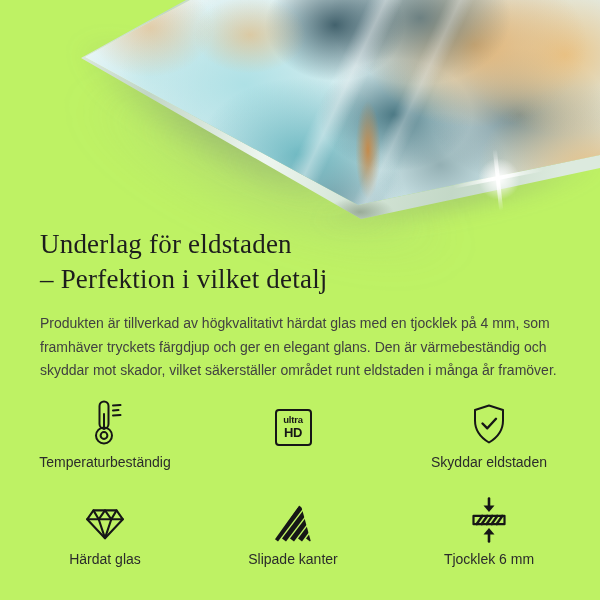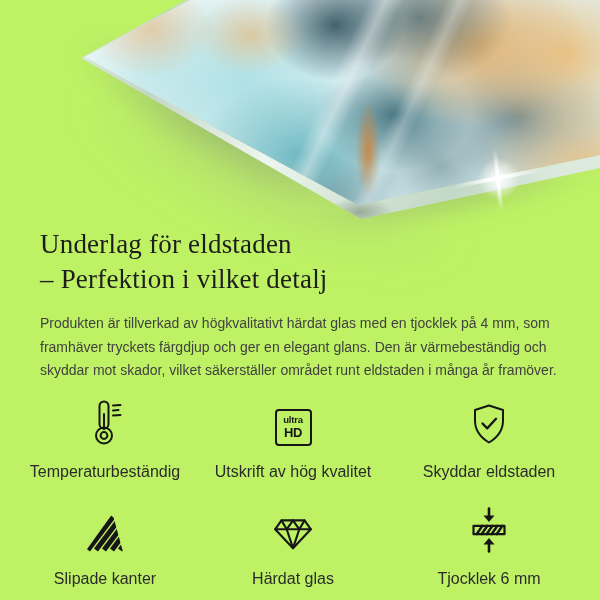--- a/index.html
+++ b/index.html
@@ -82,21 +82,21 @@
     font-size:14px;line-height:23.5px;color:#414141;
   }
 
   
   .features{
     position:absolute;left:20px;top:396px;width:562px;
     display:grid;grid-template-columns:170px 206px 186px;row-gap:24px;
   }
   .feature{display:flex;flex-direction:column;align-items:center;}
   .icon-box{height:50px;display:flex;align-items:flex-end;justify-content:center;}
-  .feature-label{margin-top:19px;font-size:16px;line-height:14px;color:#2b2b2b;text-align:center;}
+  .feature-label{margin-top:9px;font-size:14px;line-height:14px;color:#2b2b2b;text-align:center;}
 
   .uhd{width:37px;height:37px;border:2.5px solid #161616;border-radius:4px;box-sizing:border-box;
     display:flex;flex-direction:column;align-items:center;justify-content:center;color:#161616;}
   .uhd-top{font-size:9.5px;line-height:9.5px;font-weight:700;letter-spacing:-0.2px;}
   .uhd-bottom{font-size:13px;line-height:15.5px;font-weight:700;letter-spacing:-0.5px;}
 
   svg.ic{display:block;}
   .stroke{fill:none;stroke:#161616;stroke-width:2;stroke-linecap:round;stroke-linejoin:round;}
   .fillb{fill:#161616;stroke:none;}
 </style>
@@ -142,31 +142,42 @@
       <div class="feature-label">Temperaturbeständig</div>
     </div>
 
     <div class="feature">
       <div class="icon-box">
         <div class="uhd">
           <span class="uhd-top">ultra</span>
           <span class="uhd-bottom">HD</span>
         </div>
       </div>
-      <div class="feature-label">Utskrift av hög kvalitet</div>
     </div>
 
     <div class="feature">
       <div class="icon-box">
         <svg class="ic" width="40" height="43" viewBox="0 0 40 43">
           <path class="stroke" d="M20 2.5 L34 7 V17.5 C34 28 28 34.8 20 39.5 C12 34.8 6 28 6 17.5 V7 Z"></path>
           <path class="stroke" style="stroke-width:2.4" d="M13.5 20.5 L18.3 25.3 L27 15.8"></path>
         </svg>
       </div>
       <div class="feature-label">Skyddar eldstaden</div>
+    </div>
+
+    <div class="feature">
+      <div class="icon-box">
+        <svg class="ic" width="42" height="38" viewBox="0 0 40 36">
+          <path class="stroke" d="M9 5 L31 5 L37 13.5 L20 31.5 L3 13.5 Z"></path>
+          <line class="stroke" x1="3" y1="13.5" x2="37" y2="13.5"></line>
+          <path class="stroke" d="M9 5 L14 13.5 L20 31.5 L26 13.5 L31 5"></path>
+          <path class="stroke" d="M14 13.5 L20 5 L26 13.5"></path>
+        </svg>
+      </div>
+      <div class="feature-label">Härdat glas</div>
     </div>
 
     <div class="feature">
       <div class="icon-box">
         <svg class="ic" width="40" height="41" viewBox="0 0 40 41">
           <defs>
             <clipPath id="triClip">
                 <polygon points="0,40 27.5,1.5 38,40"></polygon>
               </clipPath>
           </defs>
@@ -177,32 +188,20 @@
             <line x1="27" y1="38" x2="52" y2="5" stroke="#161616" stroke-width="5"></line>
             <line x1="35" y1="38" x2="60" y2="5" stroke="#161616" stroke-width="5"></line>
           </g>
         </svg>
       </div>
       <div class="feature-label">Slipade kanter</div>
     </div>
 
     <div class="feature">
       <div class="icon-box">
-        <svg class="ic" width="42" height="38" viewBox="0 0 40 36">
-          <path class="stroke" d="M9 5 L31 5 L37 13.5 L20 31.5 L3 13.5 Z"></path>
-          <line class="stroke" x1="3" y1="13.5" x2="37" y2="13.5"></line>
-          <path class="stroke" d="M9 5 L14 13.5 L20 31.5 L26 13.5 L31 5"></path>
-          <path class="stroke" d="M14 13.5 L20 5 L26 13.5"></path>
-        </svg>
-      </div>
-      <div class="feature-label">Härdat glas</div>
-    </div>
-
-    <div class="feature">
-      <div class="icon-box">
         <svg class="ic" width="40" height="46" viewBox="0 0 40 46">
           <line class="stroke" style="stroke-width:2.6" x1="20" y1="1.5" x2="20" y2="9"></line>
           <polygon class="fillb" points="14.5,8.5 25.5,8.5 20,15"></polygon>
           <rect class="stroke" style="stroke-width:2.2" x="4.5" y="18.8" width="31" height="8.4"></rect>
           <g clip-path="inset(0)">
             <line x1="7" y1="28" x2="14" y2="18" stroke="#161616" stroke-width="2.4"></line>
             <line x1="12" y1="28" x2="19" y2="18" stroke="#161616" stroke-width="2.4"></line>
             <line x1="17" y1="28" x2="24" y2="18" stroke="#161616" stroke-width="2.4"></line>
             <line x1="22" y1="28" x2="29" y2="18" stroke="#161616" stroke-width="2.4"></line>
             <line x1="27" y1="28" x2="34" y2="18" stroke="#161616" stroke-width="2.4"></line>

